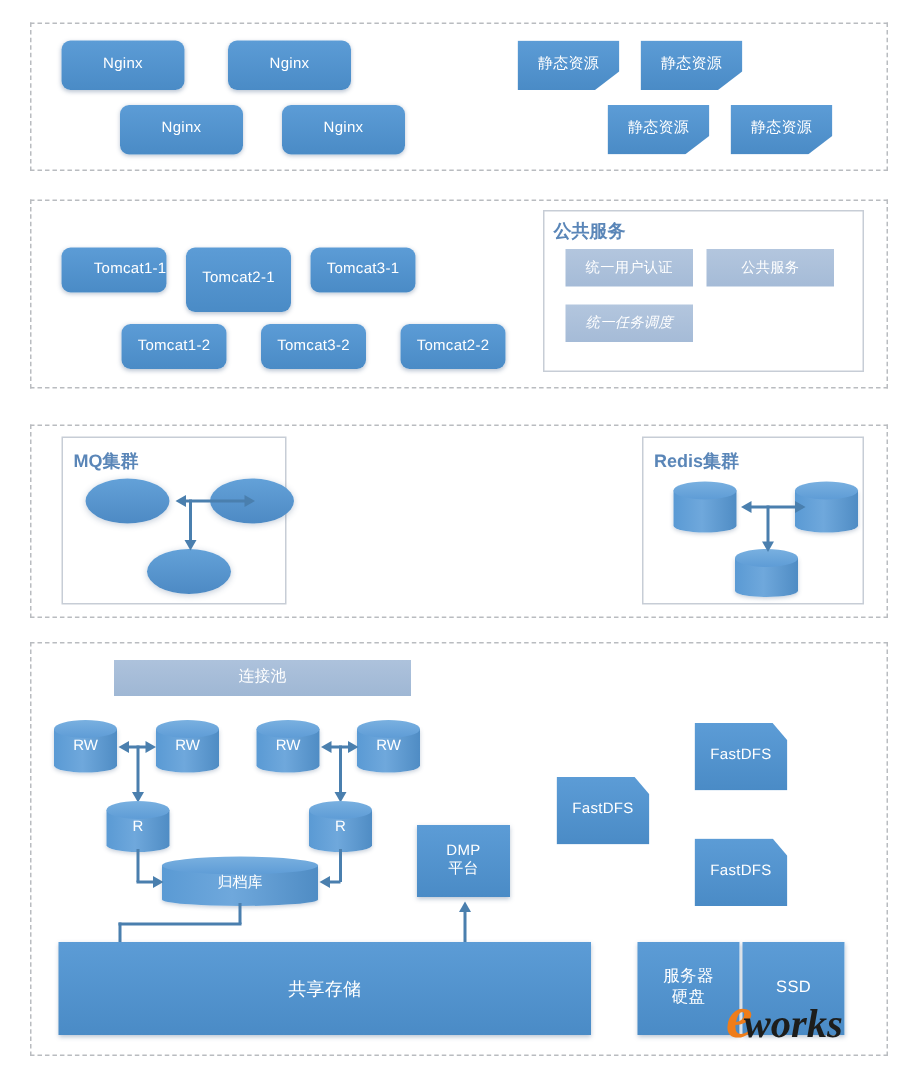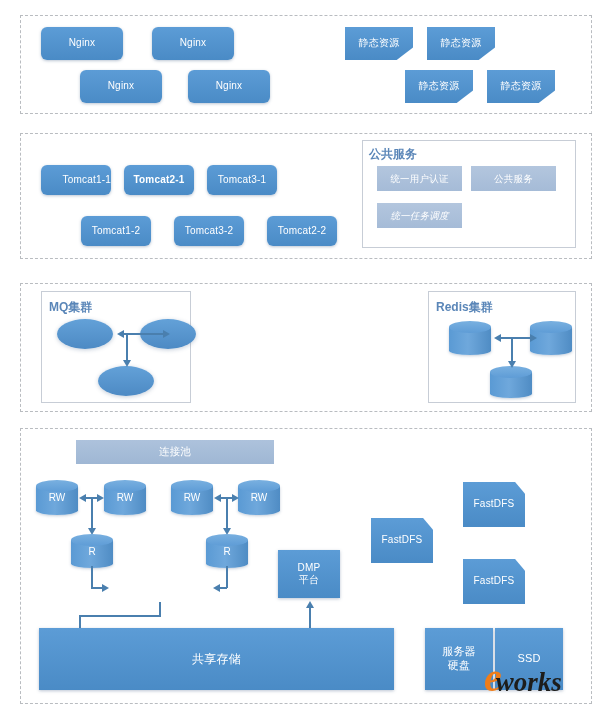--- a/index.html
+++ b/index.html
@@ -190,21 +190,21 @@
   </div>
   <div class="node blue chamfer-br" style="left:487px; top:70px; width:68px; height:33px;">
     <span>静态资源</span>
   </div>
 
   <div class="tier" style="left:20px; top:133px; width:572px; height:126px;"></div>
 
   <div class="node blue rounded" style="left:41px; top:165px; width:70px; height:30px;justify-content:flex-end;">
     <span>Tomcat1-1</span>
   </div>
-  <div class="node blue rounded" style="left:124px; top:165px; width:70px; height:30px;font-weight:bold;">
+  <div class="node blue rounded" style="left:124px; top:165px; width:70px; height:43px;">
     <span>Tomcat2-1</span>
   </div>
   <div class="node blue rounded" style="left:207px; top:165px; width:70px; height:30px;">
     <span>Tomcat3-1</span>
   </div>
   <div class="node blue rounded" style="left:81px; top:216px; width:70px; height:30px;align-items:center;">
     <span>Tomcat1-2</span>
   </div>
   <div class="node blue rounded" style="left:174px; top:216px; width:70px; height:30px;">
     <span>Tomcat3-2</span>
@@ -306,20 +306,25 @@
     <div class="body"></div>
     <div class="top"></div>
     <div class="lbl">R</div>
   </div>
   <div class="cyl" style="left:206px; top:534px; width:42px; height:34px;">
     <div class="body"></div>
     <div class="top"></div>
     <div class="lbl">R</div>
   </div>
 
+  <div class="cyl" style="left:108px; top:571px; width:104px; height:33px;">
+    <div class="body"></div>
+    <div class="top"></div>
+    <div class="lbl">归档库</div>
+  </div>
 
   <div class="ln v" style="left:91px; top:566px; height:22px;"></div>
   <div class="ln h" style="left:91px; top:587px; width:13px;"></div>
   <div class="arw right" style="left:102px; top:584px;"></div>
 
   <div class="ln v" style="left:226px; top:566px; height:22px;"></div>
   <div class="ln h" style="left:218px; top:587px; width:9px;"></div>
   <div class="arw left" style="left:213px; top:584px;"></div>
 
   <div class="ln v" style="left:159px; top:602px; height:14px;"></div>

